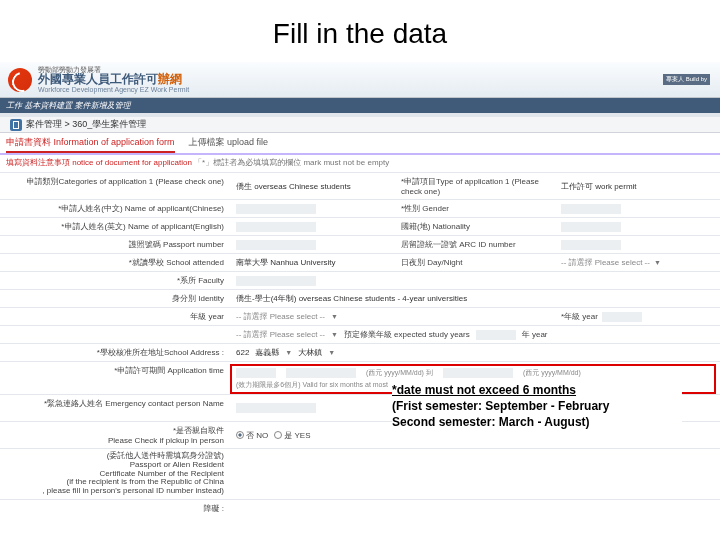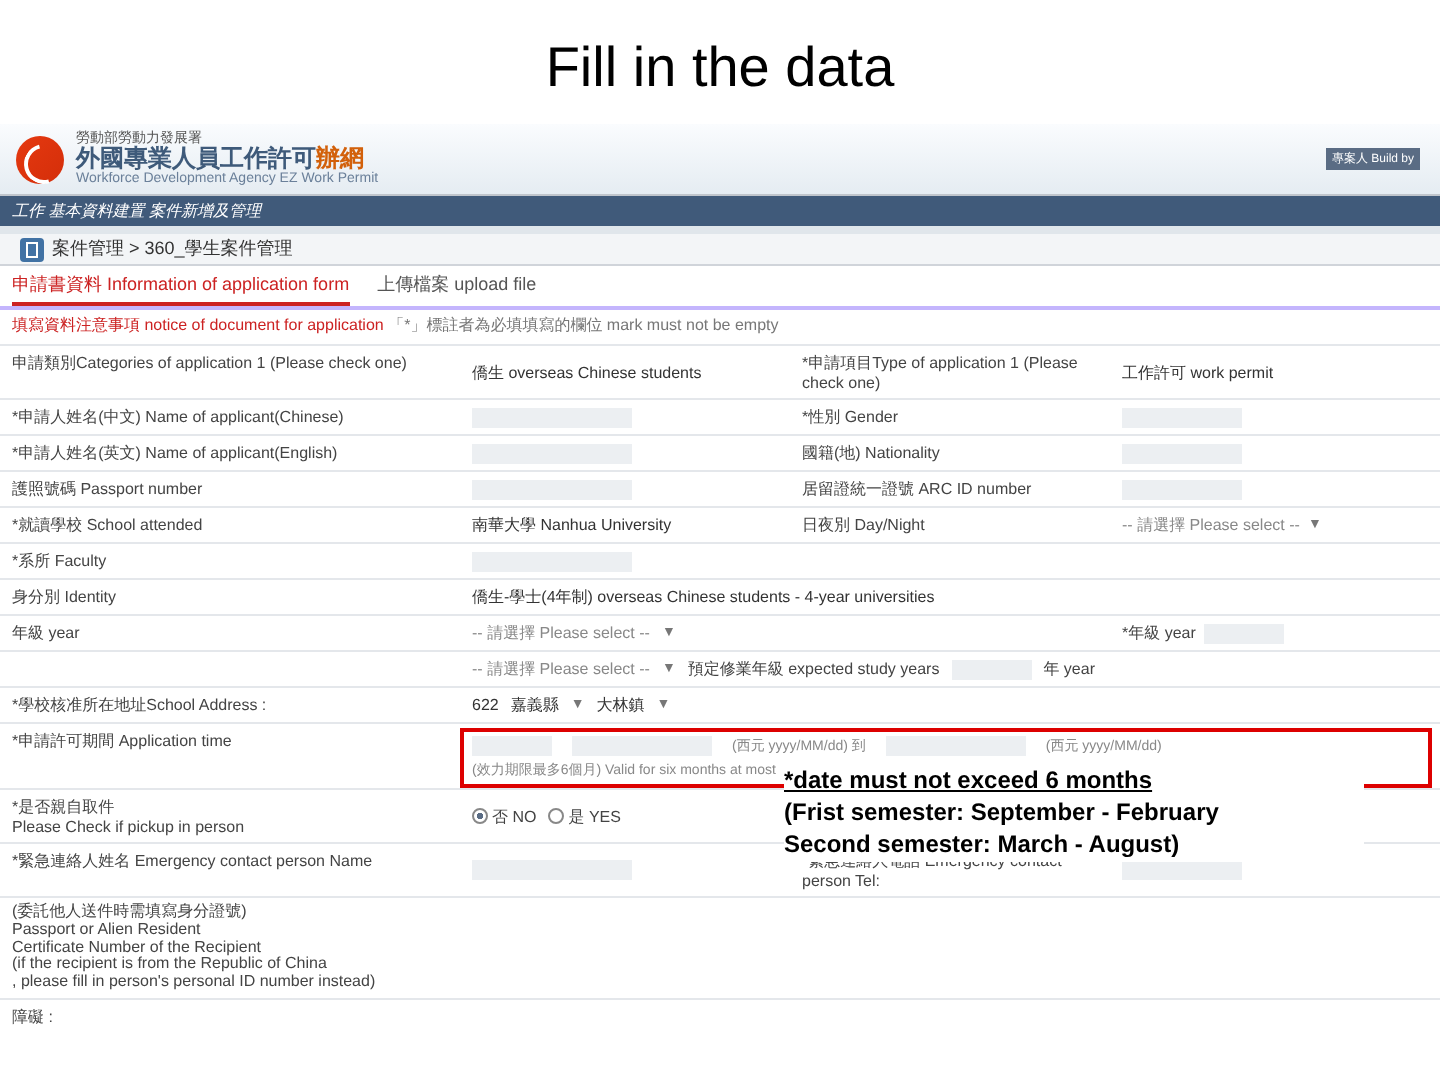--- a/index.html
+++ b/index.html
@@ -19,21 +19,21 @@
   .bullet { width:12px; height:12px; background:#4172a4; margin-right:4px; position:relative; border-radius:2px; }
   .bullet:after { content:""; position:absolute; left:3px; top:2px; width:4px; height:6px; border:1px solid #fff; }
   .section-title { font-size:9px; color:#333; }
   .tabrow { display:flex; gap:14px; padding:3px 6px 0 6px; border-bottom:2px solid #c4b5fd; font-size:9px; }
   .tab { color:#555; padding-bottom:2px; cursor:pointer; }
   .tab.active { color:#c22; border-bottom:2px solid #c22; }
   .notice { background:#fff; color:#c22; font-size:8px; padding:2px 6px; }
   .notice .grey { color:#777; }
   .form { font-size:8px; color:#444; padding:2px 0; }
   .row { display:flex; border-top:1px solid #e4e7eb; }
-  .cell-l { flex:0 0 230px; padding:3px 6px; background:#fff; }
+  .cell-l { flex:0 0 230px; padding:3px 6px; background:#fff;text-align:right; }
   .cell-r { flex:1; padding:3px 6px; display:flex; align-items:center; gap:6px; }
   .cell-r2 { flex:0 0 160px; padding:3px 6px; }
   .cell-r3 { flex:1; padding:3px 6px; display:flex; align-items:center; gap:4px; }
   .val { color:#333; }
   .inp { background:#eceff2; min-width:80px; height:10px; display:inline-block; }
   .inp.med { min-width:60px; }
   .inp.sm { min-width:40px; }
   .sel { color:#888; font-size:8px; }
   .sel:before { content:"-- "; }
   .sel:after { content:" --"; }
@@ -193,44 +193,44 @@
         <span class="field"></span>
         <span class="redbox-cap">(西元 yyyy/MM/dd)</span>
       </div>
       <div class="redbox-in" style="padding-top:0">
             <span class="redbox-cap">(效力期限最多6個月) Valid for six months at most</span>
           </div>
     </div>
   </div>
     </div>
   <div class="row">
+      <div class="cell-l">*緊急連絡人姓名 Emergency contact person Name</div>
+      <div class="cell-r">
+        <span class="inp"></span>
+      </div>
+      <div class="cell-r2">*緊急連絡人電話 Emergency contact person Tel:</div>
+      <div class="cell-r3">
+        <span class="inp med"></span>
+      </div>
+    </div>
+  <div class="row">
       <div class="cell-l" style="white-space:pre-line">*是否親自取件
 Please Check if pickup in person</div>
       <div class="cell-r">
     <span class="radio">
           <span class="radio-dot on"></span>
           <span>否 NO</span>
         </span>
     <span class="radio">
           <span class="radio-dot"></span>
           <span>是 YES</span>
         </span>
   </div>
     </div>
   <div class="row">
-      <div class="cell-l">*緊急連絡人姓名 Emergency contact person Name</div>
-      <div class="cell-r">
-        <span class="inp"></span>
-      </div>
-      <div class="cell-r2">*緊急連絡人電話 Emergency contact person Tel:</div>
-      <div class="cell-r3">
-        <span class="inp med"></span>
-      </div>
-    </div>
-  <div class="row">
       <div class="cell-l" style="white-space:pre-line; line-height:1.1">(委託他人送件時需填寫身分證號)
 Passport or Alien Resident
 Certificate Number of the Recipient
 (if the recipient is from the Republic of China
 , please fill in person's personal ID number instead)</div>
       <div class="cell-r"></div>
     </div>
   <div class="row">
       <div class="cell-l">障礙 :</div>
       <div class="cell-r"></div>

